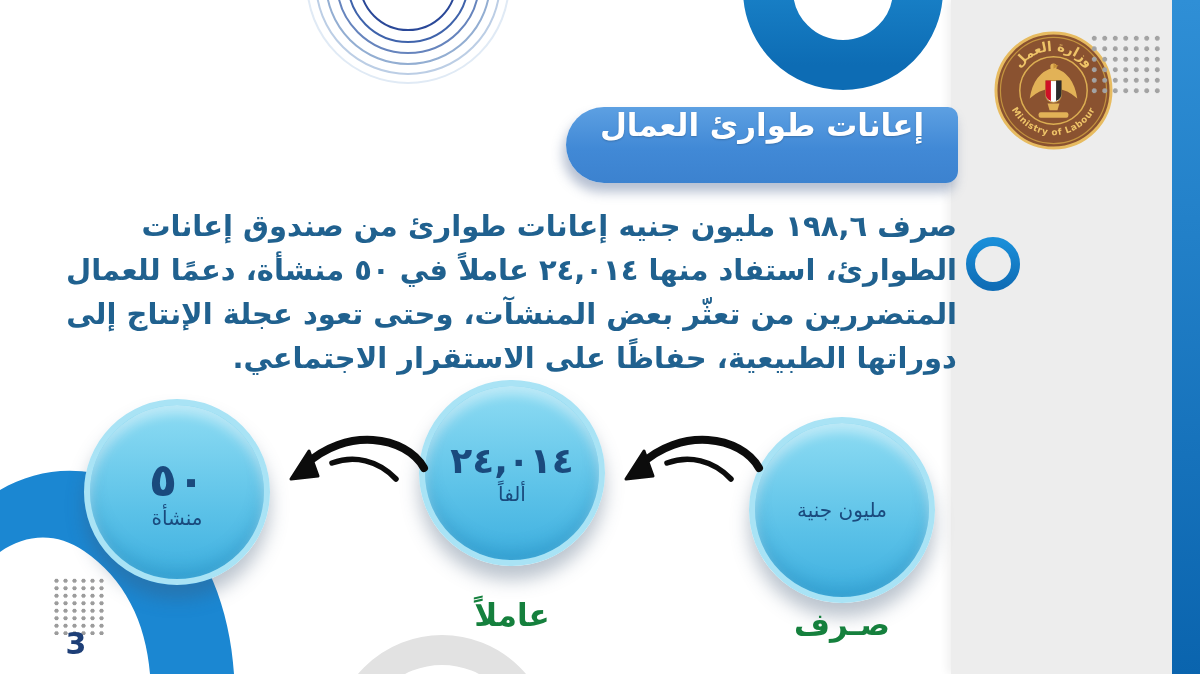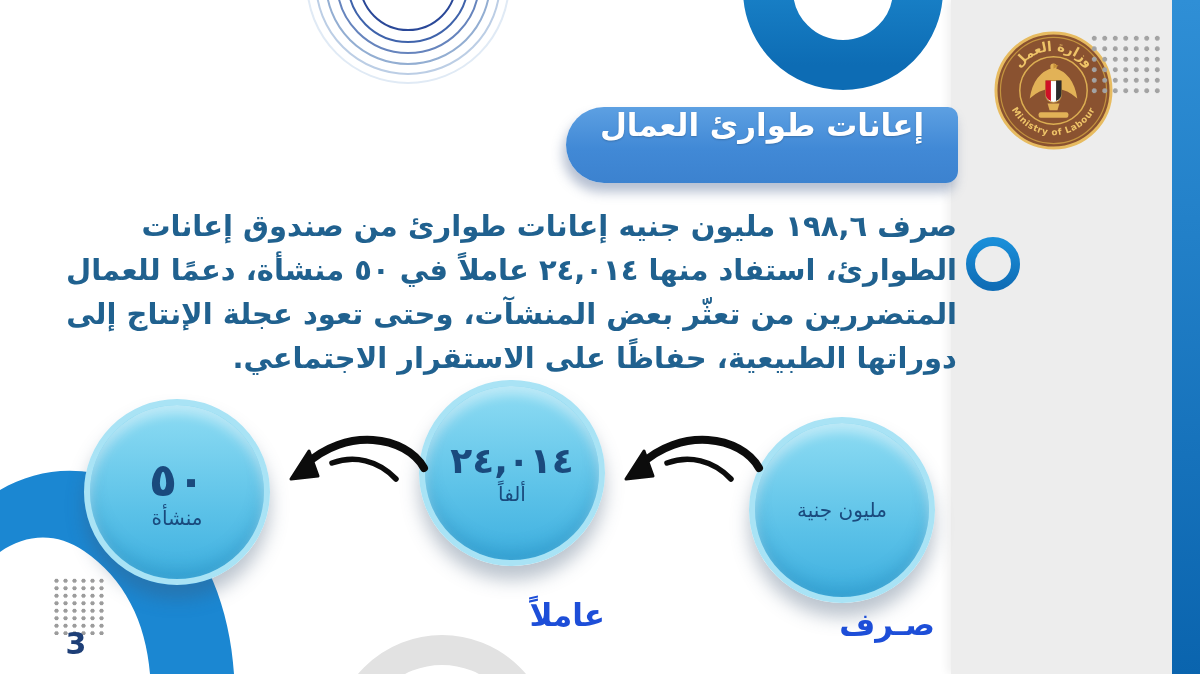--- a/index.html
+++ b/index.html
@@ -36,22 +36,22 @@
     border:6px solid #a9e3f5;
     background:linear-gradient(180deg,#8edcf3 0%,#5cc2e8 60%,#3fb0e0 100%);
     box-shadow:0 14px 18px rgba(60,85,115,.35), inset 0 8px 12px rgba(255,255,255,.45), inset 0 -10px 16px rgba(20,110,165,.25);
     display:flex;flex-direction:column;align-items:center;justify-content:center;
     direction:rtl;text-align:left;
   }
   .stat-circle .val{color:#1a4a7d;font-weight:bold;font-size:36px;line-height:1.15;}
   .stat-circle .unit{color:#1a4a7d;font-weight:normal;font-size:20px;line-height:1.2;}
   .stat-circle.big .val{font-size:46px;}
   .circle-label{
-    position:absolute;width:186px;direction:rtl;
-    color:#1d4ed8;font-weight:bold;font-size:31px;
+    position:absolute;width:186px;text-align:center;direction:rtl;
+    color:#15803d;font-weight:bold;font-size:31px;
   }
   .page-num{position:absolute;left:56px;top:626px;width:40px;text-align:center;color:#1e3f77;font-weight:bold;font-size:30px;font-family:"DejaVu Sans",sans-serif;}
 </style>
 </head>
 <body>
 
 <div id="slide">
 
   <div class="gray-panel"></div>
   <div class="blue-bar"></div>

